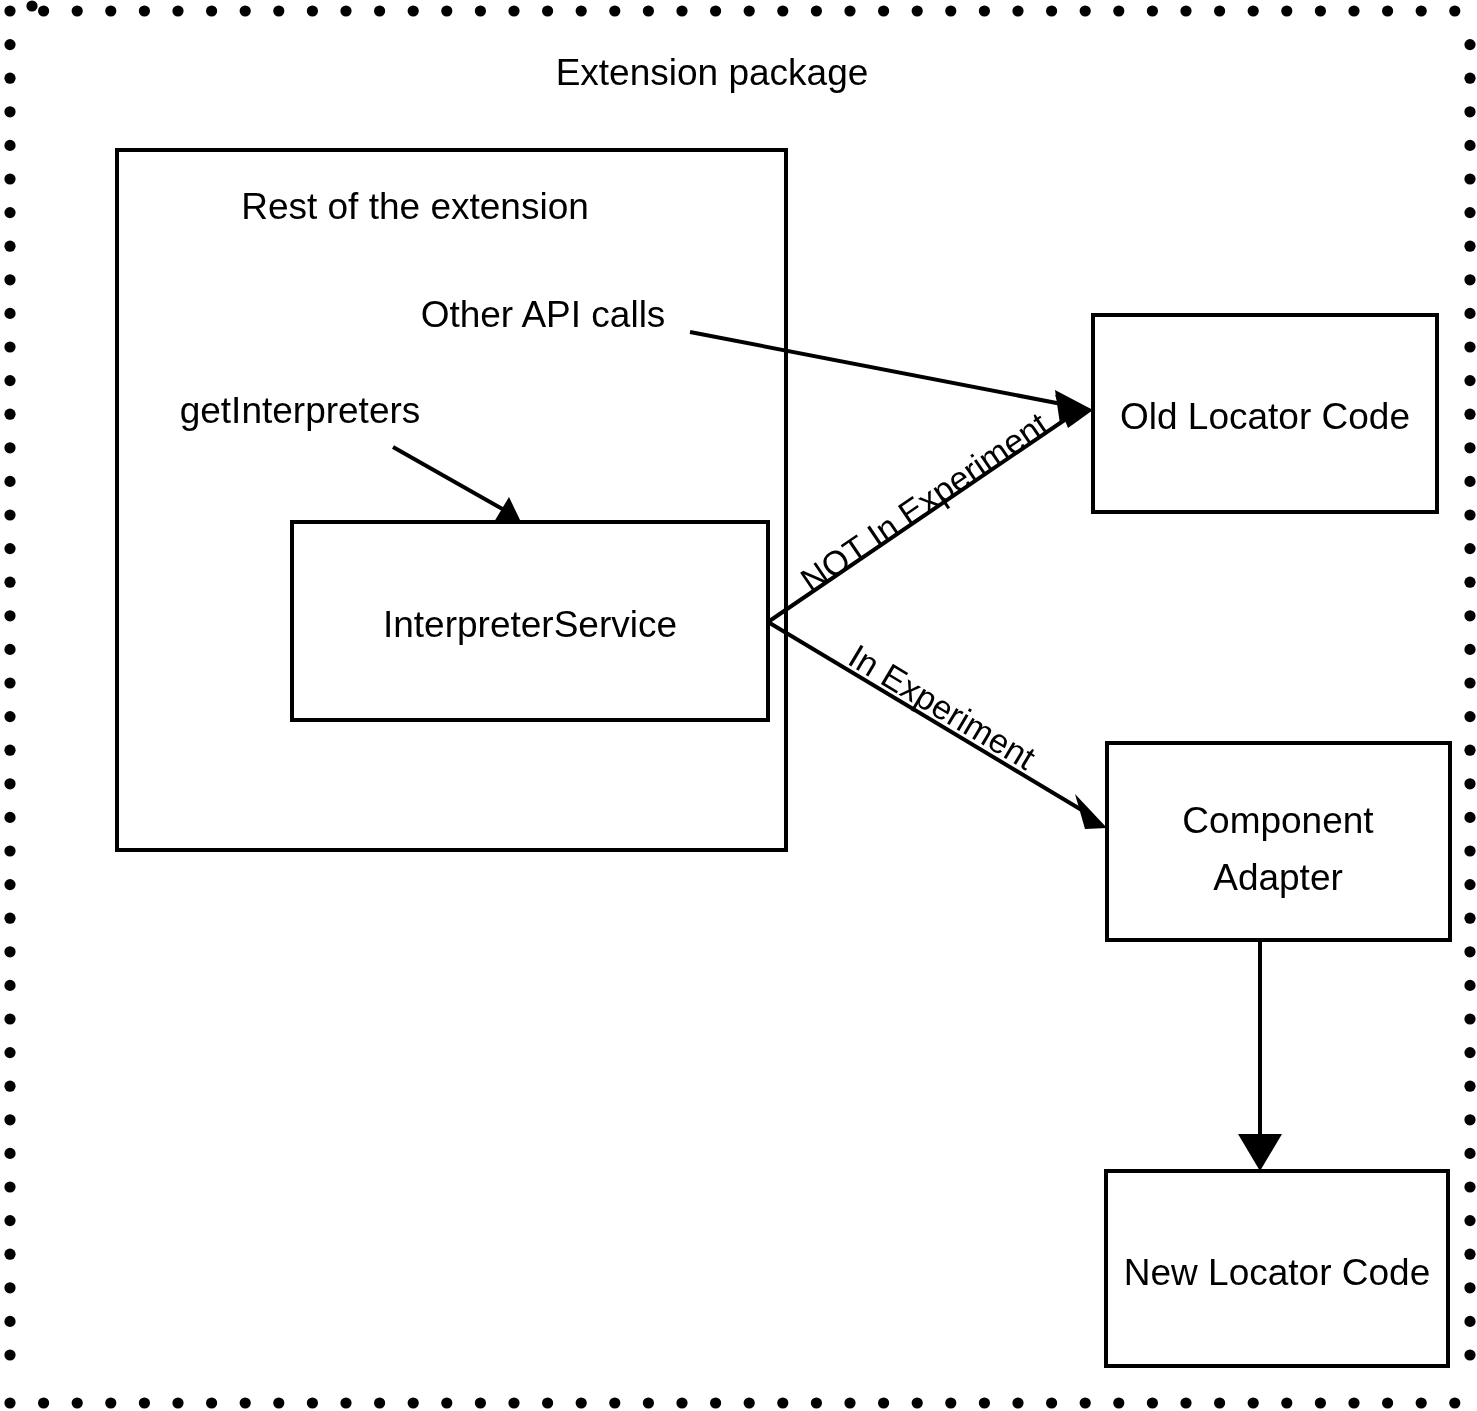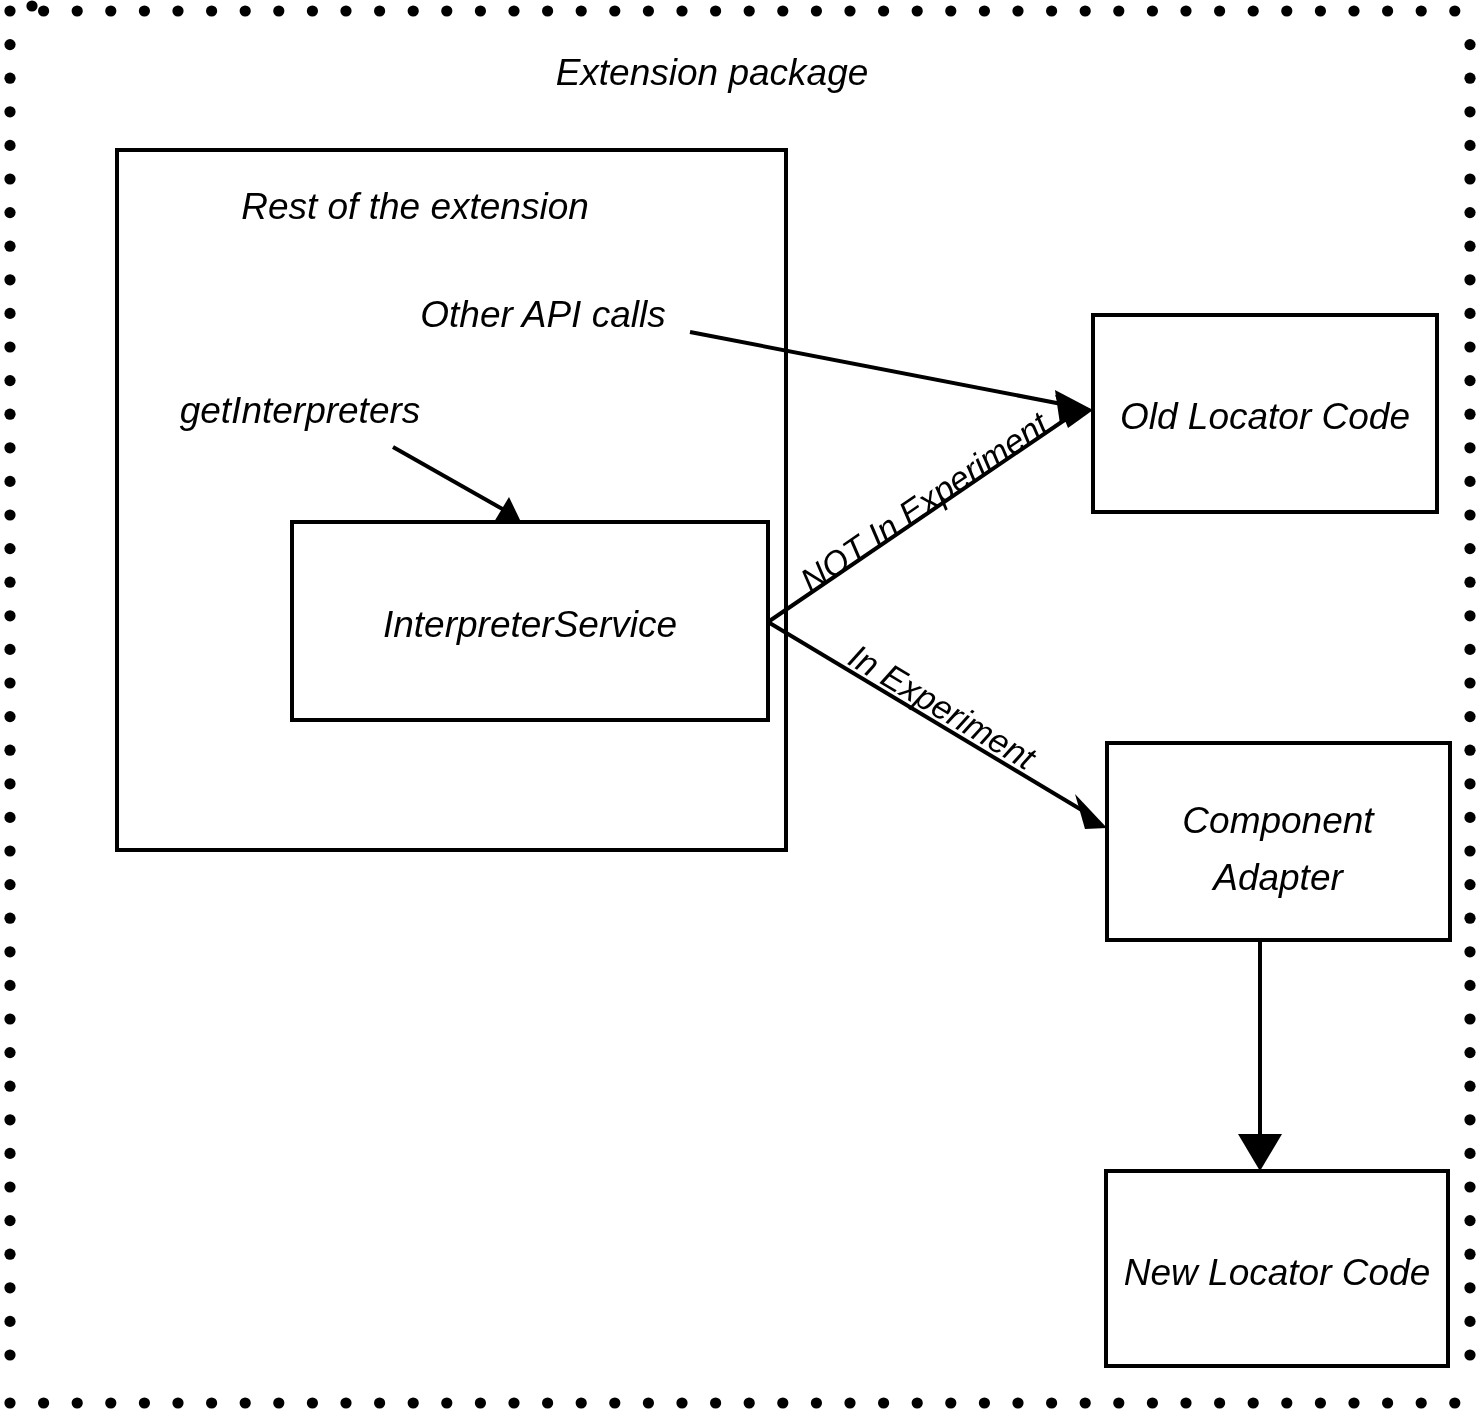--- a/index.html
+++ b/index.html
@@ -11,21 +11,20 @@
     width: 1477px;
     height: 1411px;
     overflow: hidden;
     font-family: "Liberation Sans", sans-serif;
   }
   #diagram-root {
     position: relative;
     width: 1426px;
     height: 1411px;
     background: #ffffff;
-    font-style: italic;
   }
   svg#diagram-svg {
     position: absolute;
     top: 0;
     left: 0;
     width: 1477px;
     height: 1411px;
     display: block;
   }
   .box-rect {

